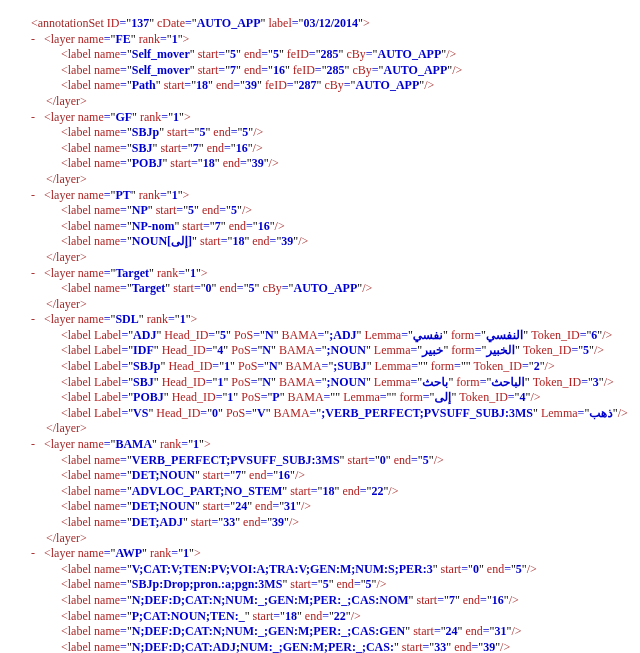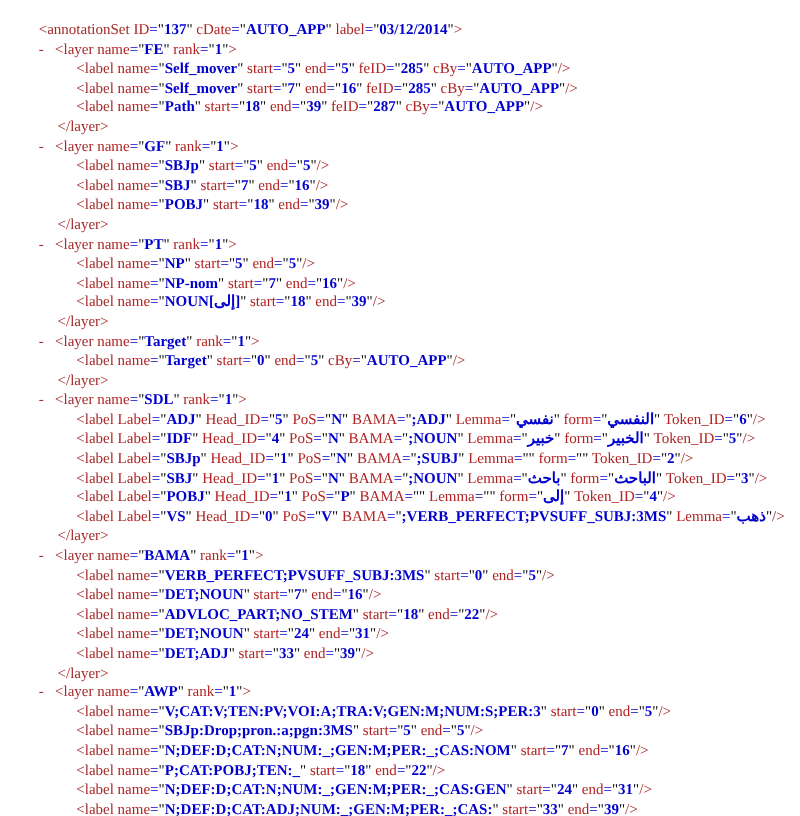--- a/index.html
+++ b/index.html
@@ -56,21 +56,21 @@
                <span class="tag">&lt;label</span> <span class="attr">name</span><span class="punct">=</span>"<span class="val">VERB_PERFECT;PVSUFF_SUBJ:3MS</span>" <span class="attr">start</span><span class="punct">=</span>"<span class="val">0</span>" <span class="attr">end</span><span class="punct">=</span>"<span class="val">5</span>"<span class="tag">/&gt;</span>
                <span class="tag">&lt;label</span> <span class="attr">name</span><span class="punct">=</span>"<span class="val">DET;NOUN</span>" <span class="attr">start</span><span class="punct">=</span>"<span class="val">7</span>" <span class="attr">end</span><span class="punct">=</span>"<span class="val">16</span>"<span class="tag">/&gt;</span>
                <span class="tag">&lt;label</span> <span class="attr">name</span><span class="punct">=</span>"<span class="val">ADVLOC_PART;NO_STEM</span>" <span class="attr">start</span><span class="punct">=</span>"<span class="val">18</span>" <span class="attr">end</span><span class="punct">=</span>"<span class="val">22</span>"<span class="tag">/&gt;</span>
                <span class="tag">&lt;label</span> <span class="attr">name</span><span class="punct">=</span>"<span class="val">DET;NOUN</span>" <span class="attr">start</span><span class="punct">=</span>"<span class="val">24</span>" <span class="attr">end</span><span class="punct">=</span>"<span class="val">31</span>"<span class="tag">/&gt;</span>
                <span class="tag">&lt;label</span> <span class="attr">name</span><span class="punct">=</span>"<span class="val">DET;ADJ</span>" <span class="attr">start</span><span class="punct">=</span>"<span class="val">33</span>" <span class="attr">end</span><span class="punct">=</span>"<span class="val">39</span>"<span class="tag">/&gt;</span>
           <span class="tag">&lt;/layer&gt;</span>
      <span class="dash">-</span>   <span class="tag">&lt;layer</span> <span class="attr">name</span><span class="punct">=</span>"<span class="val">AWP</span>" <span class="attr">rank</span><span class="punct">=</span>"<span class="val">1</span>"<span class="tag">&gt;</span>
                <span class="tag">&lt;label</span> <span class="attr">name</span><span class="punct">=</span>"<span class="val">V;CAT:V;TEN:PV;VOI:A;TRA:V;GEN:M;NUM:S;PER:3</span>" <span class="attr">start</span><span class="punct">=</span>"<span class="val">0</span>" <span class="attr">end</span><span class="punct">=</span>"<span class="val">5</span>"<span class="tag">/&gt;</span>
                <span class="tag">&lt;label</span> <span class="attr">name</span><span class="punct">=</span>"<span class="val">SBJp:Drop;pron.:a;pgn:3MS</span>" <span class="attr">start</span><span class="punct">=</span>"<span class="val">5</span>" <span class="attr">end</span><span class="punct">=</span>"<span class="val">5</span>"<span class="tag">/&gt;</span>
                <span class="tag">&lt;label</span> <span class="attr">name</span><span class="punct">=</span>"<span class="val">N;DEF:D;CAT:N;NUM:_;GEN:M;PER:_;CAS:NOM</span>" <span class="attr">start</span><span class="punct">=</span>"<span class="val">7</span>" <span class="attr">end</span><span class="punct">=</span>"<span class="val">16</span>"<span class="tag">/&gt;</span>
-               <span class="tag">&lt;label</span> <span class="attr">name</span><span class="punct">=</span>"<span class="val">P;CAT:POBJ;TEN:_</span>" <span class="attr">start</span><span class="punct">=</span>"<span class="val">18</span>" <span class="attr">end</span><span class="punct">=</span>"<span class="val">22</span>"<span class="tag">/&gt;</span>
+               <span class="tag">&lt;label</span> <span class="attr">name</span><span class="punct">=</span>"<span class="val">P;CAT:NOUN;TEN:_</span>" <span class="attr">start</span><span class="punct">=</span>"<span class="val">18</span>" <span class="attr">end</span><span class="punct">=</span>"<span class="val">22</span>"<span class="tag">/&gt;</span>
                <span class="tag">&lt;label</span> <span class="attr">name</span><span class="punct">=</span>"<span class="val">N;DEF:D;CAT:N;NUM:_;GEN:M;PER:_;CAS:GEN</span>" <span class="attr">start</span><span class="punct">=</span>"<span class="val">24</span>" <span class="attr">end</span><span class="punct">=</span>"<span class="val">31</span>"<span class="tag">/&gt;</span>
                <span class="tag">&lt;label</span> <span class="attr">name</span><span class="punct">=</span>"<span class="val">N;DEF:D;CAT:ADJ;NUM:_;GEN:M;PER:_;CAS:</span>" <span class="attr">start</span><span class="punct">=</span>"<span class="val">33</span>" <span class="attr">end</span><span class="punct">=</span>"<span class="val">39</span>"<span class="tag">/&gt;</span>
           
          "" ""
                 "" "" ""
                 "" "" ""
                 "" "" ""
           
 </div>
 

